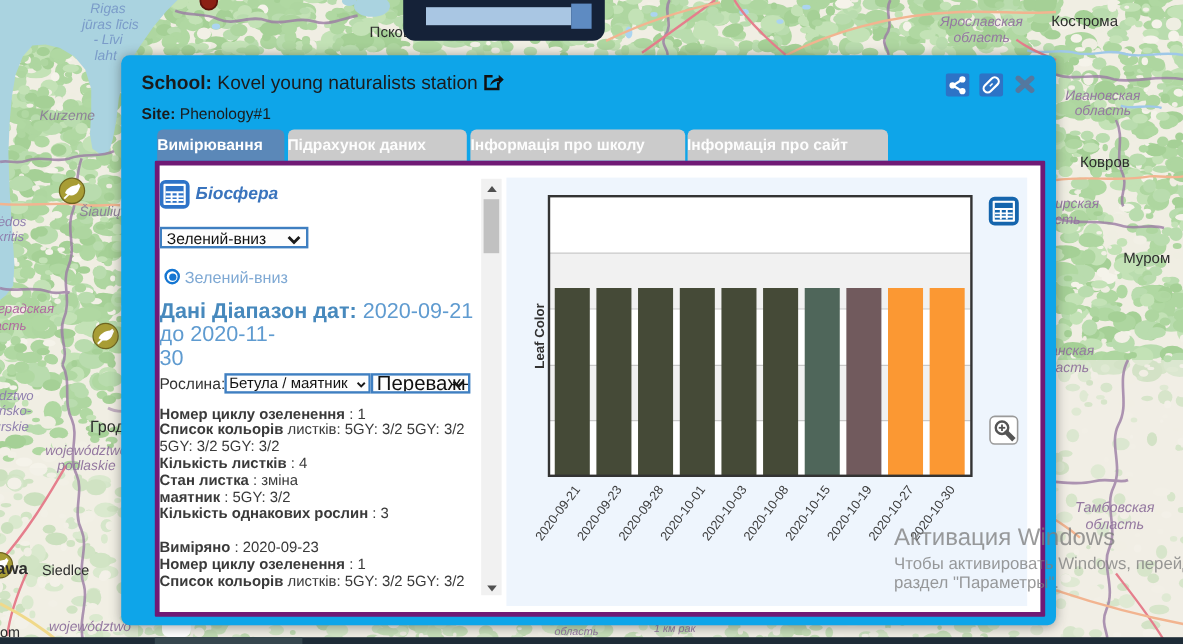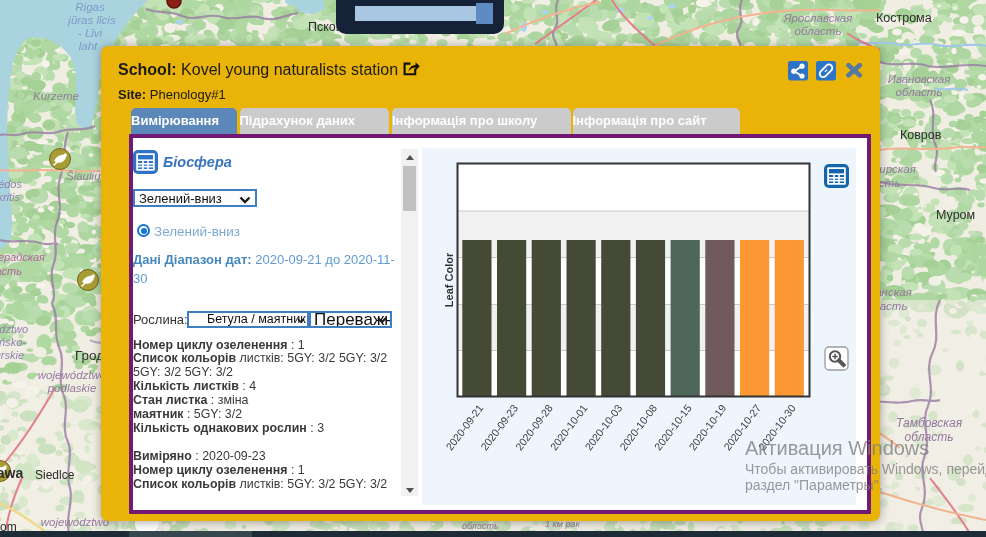--- a/index.html
+++ b/index.html
@@ -1,21 +1,21 @@
 <!DOCTYPE html>
 <html><head><meta charset="utf-8">
 <style>
 html,body{margin:0;padding:0}
 body{width:986px;height:537px;overflow:hidden;position:relative;font-family:"Liberation Sans",sans-serif;background:#f0eee3}
 #map{position:absolute;left:0;top:0;z-index:1}
 #tl{position:absolute;left:336px;top:-10px;width:168px;height:44px;background:#152238;border-radius:10px;z-index:6}
 #tl .bar{position:absolute;left:19px;top:16px;width:121px;height:15px;background:#a9c6e3}
 #tl .hd{position:absolute;left:140px;top:13px;width:17px;height:21px;background:#5e8bc2}
 #notch{position:absolute;left:135px;top:517px;width:24px;height:14px;background:#fff;border-radius:0 0 6px 6px;z-index:9}
-#modal{position:absolute;left:101px;top:46px;width:779px;height:475px;background:#eab308;border-radius:7px;box-shadow:0 1px 10px rgba(50,50,50,.45);z-index:10}
+#modal{position:absolute;left:101px;top:46px;width:779px;height:475px;background:#0ea5e9;border-radius:7px;box-shadow:0 1px 10px rgba(50,50,50,.45);z-index:10}
 #botbar{position:absolute;left:0;top:531px;width:986px;height:6px;background:#1e2c37;z-index:12}
 #botbar .seg{position:absolute;left:129px;top:0;width:123px;height:6px;background:#36474f}
 .wm{position:absolute;color:rgba(125,125,125,.78);z-index:20;white-space:nowrap}
 #wm1{left:745px;top:437px;font-size:20px}
 #wm2{left:745px;top:461px;font-size:14px}
 #wm3{left:745px;top:477px;font-size:14px}
 
 #hSchool{position:absolute;left:17px;top:15px;font-size:16px;color:#1b1b1b}
 #hSchool b{font-weight:bold}
 #hSite{position:absolute;left:17px;top:41px;font-size:13px;color:#1b1b1b}
@@ -40,24 +40,24 @@
 .arr{position:absolute;left:5px;width:0;height:0;border-left:4px solid transparent;border-right:4px solid transparent}
 .arrup{top:6px;border-bottom:5px solid #505050}
 .arrdn{bottom:3px;border-top:5px solid #505050}
 
 #bioRow{position:absolute;left:0px;top:12.5px}
 #bioTxt{position:absolute;left:30px;top:16px;font-size:14.5px;font-weight:bold;font-style:italic;color:#3a74bd}
 #sel1{position:absolute;left:0px;top:51.5px;width:124px;height:18px;border:2px solid #3f7fc1;background:#fdfdfd;font-size:13px;color:#111;line-height:15px;padding-left:4px;box-sizing:border-box}
 #radio{position:absolute;left:4px;top:86.5px;width:13px;height:13px;border-radius:50%;border:2px solid #1576d2;background:#fff;box-sizing:border-box}
 #radio i{position:absolute;left:1.5px;top:1.5px;width:6px;height:6px;border-radius:50%;background:#1576d2}
 #radioLbl{position:absolute;left:21px;top:86px;font-size:13.5px;color:#7fa9d4}
-#drange{position:absolute;left:0px;top:112px;width:272px;font-size:13px;line-height:19.5px;color:#5f9bd0}
+#drange{position:absolute;left:0px;top:112px;width:272px;font-size:18px;line-height:19.5px;color:#5f9bd0}
 #drange b{color:#4789bd}
 #roslina{position:absolute;left:0px;top:174px;font-size:13px;color:#333}
-#sel2{position:absolute;left:54px;top:173.5px;width:122px;height:17px;border:2px solid #3f7fc1;background:#fdfdfd;font-size:12.5px;color:#111;line-height:13px;padding-left:18px;box-sizing:border-box;white-space:nowrap;overflow:hidden}
+#sel2{position:absolute;left:54px;top:173.5px;width:122px;height:17px;border:2px solid #3f7fc1;background:#fdfdfd;font-size:12.5px;color:#111;line-height:13px;padding-left:2px;box-sizing:border-box;white-space:nowrap;overflow:hidden}
 #sel3{position:absolute;left:176px;top:173.5px;width:83px;height:17px;border:2px solid #3f7fc1;background:#fdfdfd;font-size:17px;color:#111;line-height:13px;padding-left:3px;box-sizing:border-box;white-space:nowrap;overflow:hidden}
 #meas{position:absolute;left:0px;top:201px;width:285px;font-size:12.4px;line-height:13.9px;color:#3a3a3a}
 #meas b{font-weight:bold}
 #meas .gap{height:14px}
 </style></head><body>
 
 <svg id="map" width="986" height="537">
 <defs>
 <g id="gmark">
   <circle cx="0" cy="0" r="10.5" fill="#a89d35" stroke="#6e6420" stroke-width="1"></circle>

